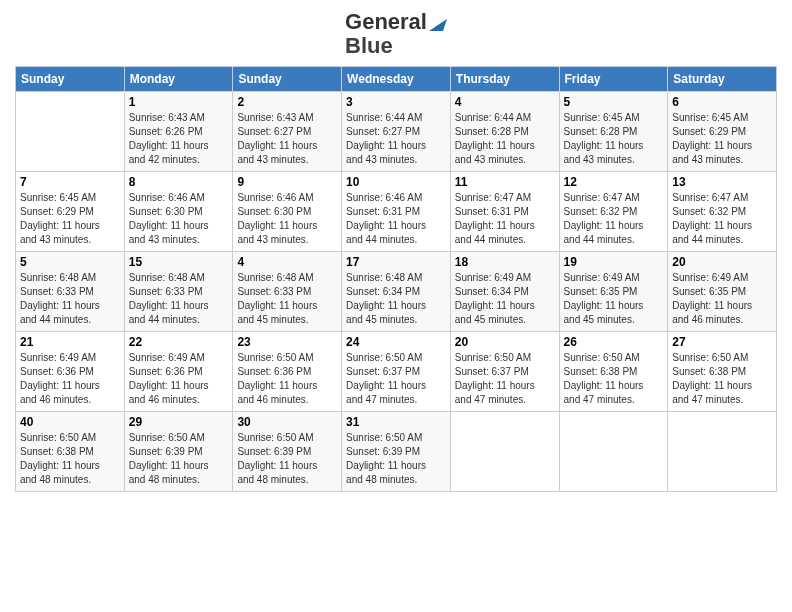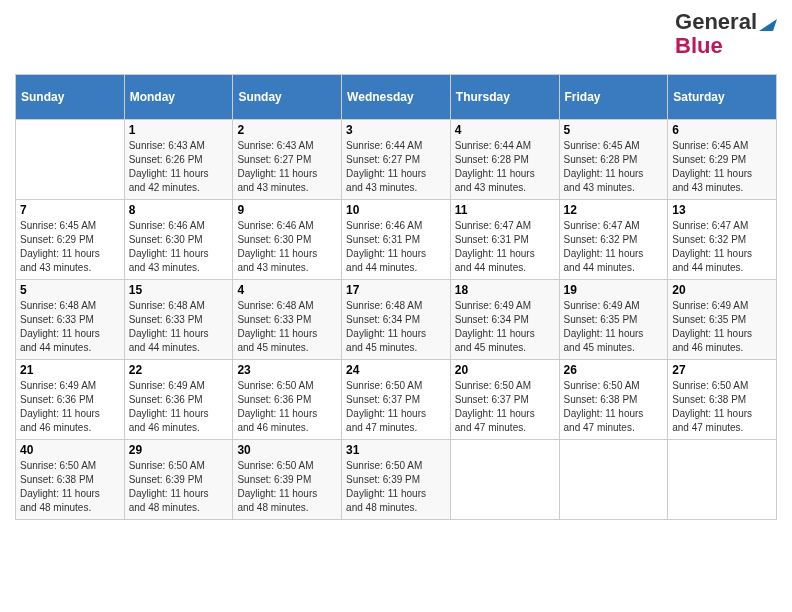--- a/index.html
+++ b/index.html
@@ -5,23 +5,23 @@
     * { box-sizing: border-box; margin: 0; padding: 0; }
     body {
       font-family: Arial, sans-serif;
       background: #fff;
       width: 792px;
       min-height: 612px;
       padding: 10px 15px;
     }
     .header {
       display: flex;
-      justify-content: flex-end;
+      justify-content: center;
       align-items: flex-start;
-      margin-bottom: 16px;
+      margin-bottom: 8px;
     }
     .logo {
       display: flex;
       flex-direction: column;
       align-items: flex-start;
     }
     .logo-text {
       font-size: 22px;
       font-weight: bold;
       color: #333;
@@ -46,21 +46,21 @@
     }
     table {
       width: 100%;
       border-collapse: collapse;
       font-size: 11px;
     }
     thead th {
       background-color: #3a7abf;
       color: #fff;
       text-align: left;
-      padding: 15px 5px;
+      padding: 5px 5px;
       font-size: 12px;
       font-weight: bold;
       border: 1px solid #ccc;
     }
     tbody td {
       border: 1px solid #ccc;
       vertical-align: top;
       padding: 3px 4px;
       min-height: 70px;
       height: 80px;
@@ -92,21 +92,21 @@
 
 <div class="header">
   <div class="logo">
     <div class="logo-row">
       <span class="logo-text">General</span>
       <svg width="18" height="16" viewBox="0 0 18 16" style="margin-left:2px;margin-top:2px;">
         <polygon points="0,16 18,4 14,16" fill="#1a6fad"></polygon>
       </svg>
     </div>
     <div class="logo-row">
-      <span class="logo-text" style="color:#be185d;font-weight:bold;">Blue</span>
+      <span class="logo-text" style="color:#404040;font-weight:bold;">Blue</span>
     </div>
   </div>
   <div class="title-block">
     <div class="month-title"></div>
     <div class="location"></div>
   </div>
 </div>
 
 <table>
   <thead>

